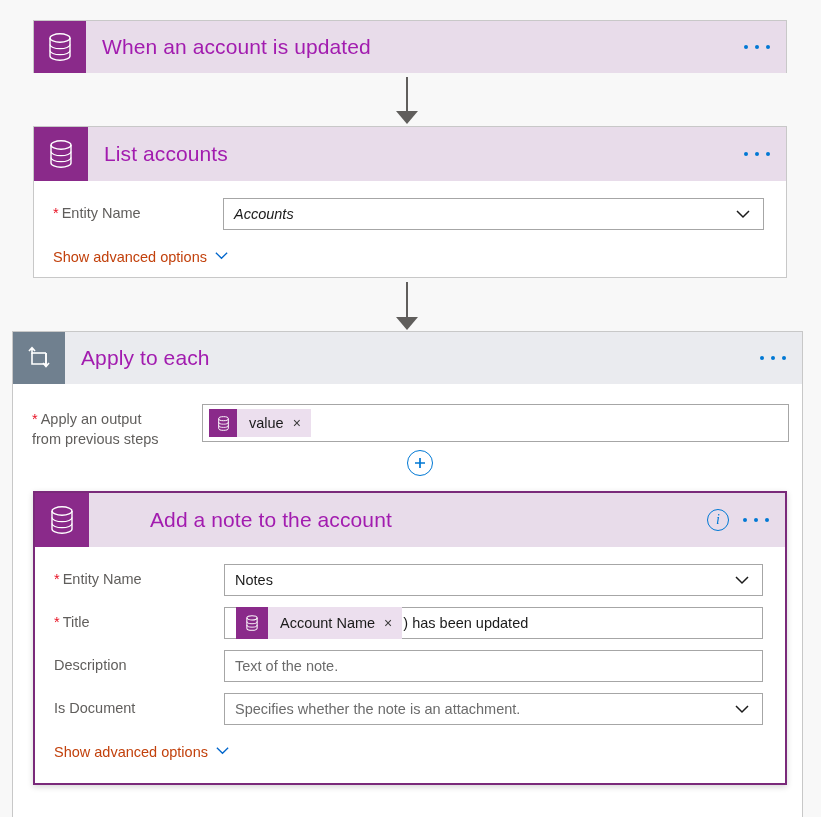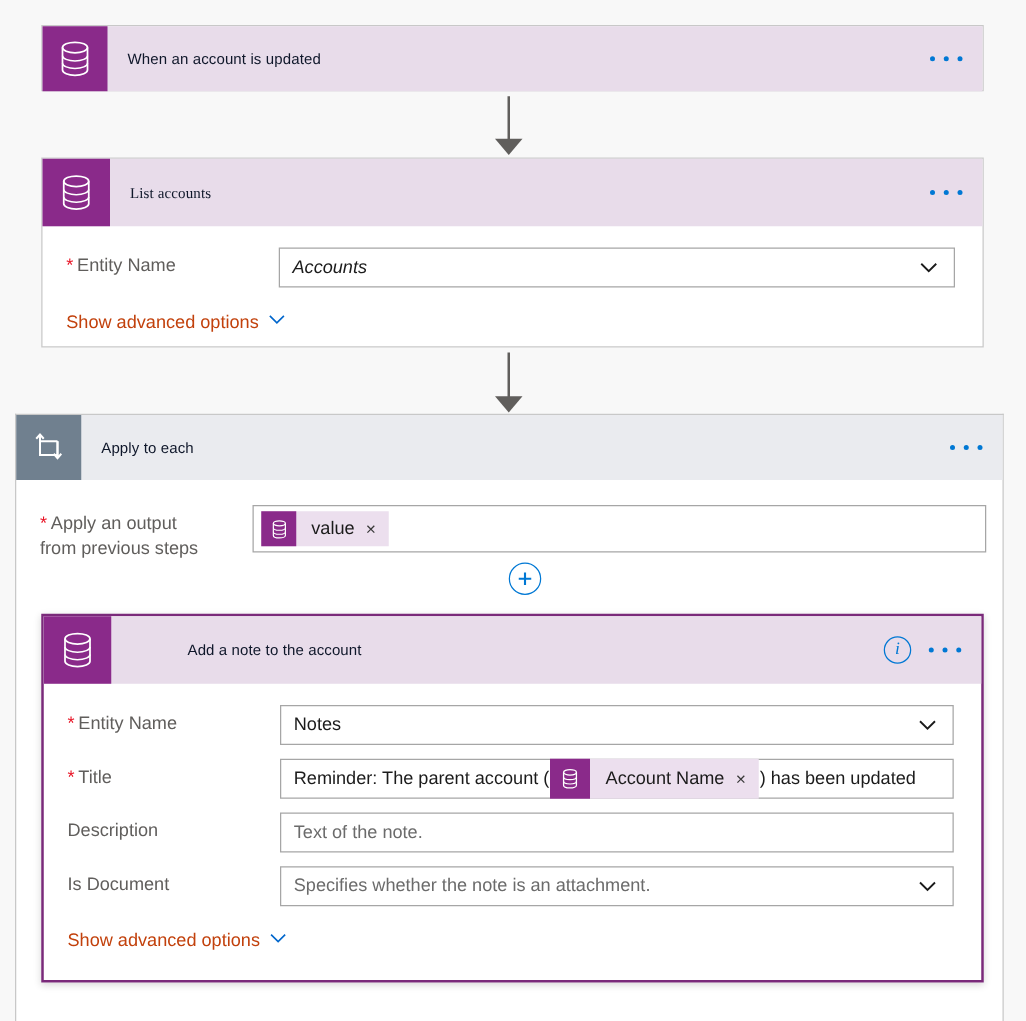--- a/index.html
+++ b/index.html
@@ -33,22 +33,22 @@
   .card-icon {
     width: 52px;
     height: 52px;
     background: #8a2a8a;
     display: flex;
     align-items: center;
     justify-content: center;
     flex: 0 0 52px;
   }
   .card-title {
-    font-size: 12px;
-    color: #0f172a;
+    font-size: 21px;
+    color: #a21caf;
     margin-left: 16px;
     letter-spacing: .1px;
     white-space: nowrap;
   }
   .hdr-actions {
     position: absolute;
     right: 16px;
     top: 50%;
     transform: translateY(-50%);
     display: flex;
@@ -268,21 +268,21 @@
     </div>
   </div>
 </div>
 
 <div class="arrow" style="left:396px; top:77px; height:47px;">
   <div class="stem" style="height:35px;"></div>
   <div class="head" style="top:34px;"></div>
 </div>
 
 <div class="card" id="list-card" style="left:33px; top:126px; width:754px; height:152px;">
-  <div class="card-header" style="height:54px;font-family:Liberation Serif, serif;">
+  <div class="card-header" style="height:54px;">
     <div class="card-icon" style="width:54px;height:54px;flex:0 0 54px;">
       <svg width="28" height="30" viewBox="0 0 28 30" aria-hidden="true">
         <ellipse cx="14" cy="6" rx="10" ry="4.2" fill="none" stroke="#ffffff" stroke-width="1.4"></ellipse>
         <path d="M4 6 V24 a10 4.2 0 0 0 20 0 V6" fill="none" stroke="#ffffff" stroke-width="1.4"></path>
         <path d="M4 12.5 a10 4.2 0 0 0 20 0" fill="none" stroke="#ffffff" stroke-width="1.2"></path>
         <path d="M4 18.5 a10 4.2 0 0 0 20 0" fill="none" stroke="#ffffff" stroke-width="1.2"></path>
       </svg>
     </div>
     <div class="card-title">List accounts</div>
     <div class="hdr-actions">
@@ -410,21 +410,20 @@
             </svg>
         </span>
       </div>
     </div>
 
     <div class="form-row" style="margin:11px 0 0 19px;">
       <div class="form-label" style="width:170px;">
         <span class="req">*</span><span>Title</span>
       </div>
       <div class="field" style="width:539px; overflow:visible;">
-        <span>Reminder: The parent account (</span>
         <span class="token" style="height:32px; margin:0 1px; position:relative; z-index:2;">
           <span class="token-ic" style="width:32px; flex:0 0 32px;">
             <svg width="16" height="18" viewBox="0 0 28 30" aria-hidden="true">
               <ellipse cx="14" cy="6" rx="9" ry="3.8" fill="none" stroke="#ffffff" stroke-width="1.8"></ellipse>
               <path d="M5 6 V24 a9 3.8 0 0 0 18 0 V6" fill="none" stroke="#ffffff" stroke-width="1.8"></path>
               <path d="M5 12.5 a9 3.8 0 0 0 18 0" fill="none" stroke="#ffffff" stroke-width="1.6"></path>
               <path d="M5 18.5 a9 3.8 0 0 0 18 0" fill="none" stroke="#ffffff" stroke-width="1.6"></path>
             </svg>
           </span>
           <span class="token-label">Account Name</span>

